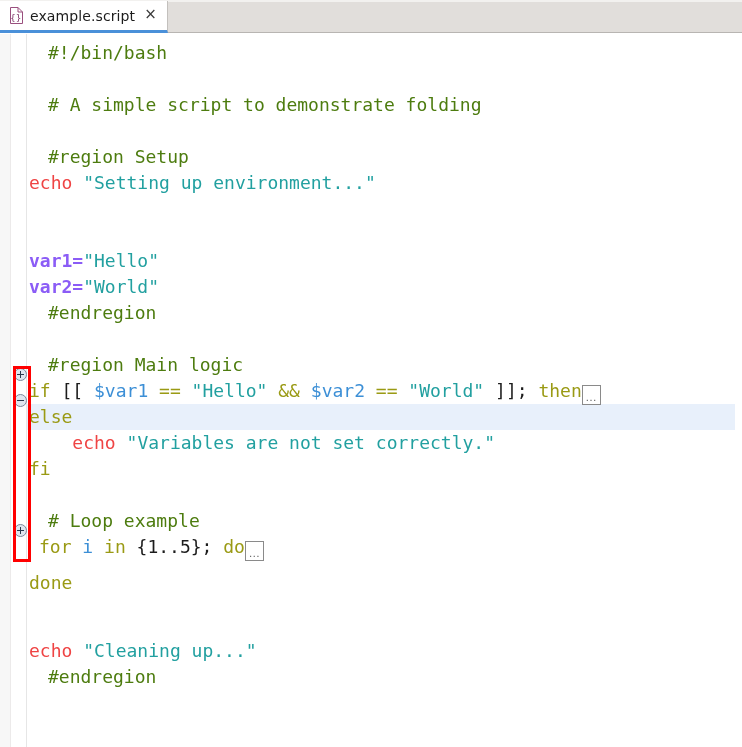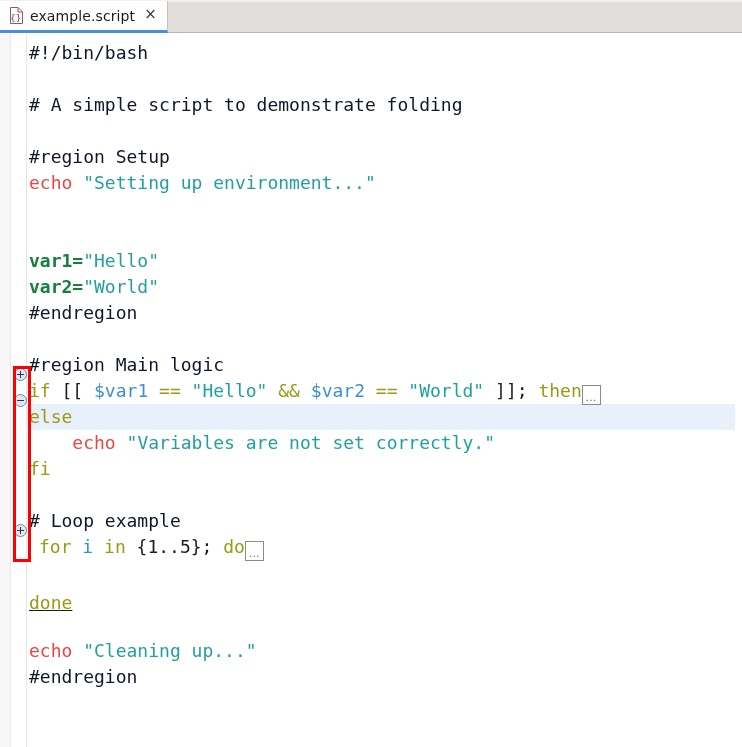--- a/index.html
+++ b/index.html
@@ -118,27 +118,27 @@
   }
   .hl-row {
     position: absolute;
     left: 27px;
     width: 708px;
     height: 26px;
     background: #e8f0fb;
   }
 
   
-  .t-comment  { color: #0f172a; }
+  .t-comment  { color: #4d7c0f; margin-left: 19px; }
   .t-keyword  { color: #9a9a14; }
   .t-builtin  { color: #ef4444; }
   .t-string   { color: #22a0a0; }
   .t-var      { color: #3c8fd6; }
   .t-plain    { color: #1c1c1c; }
-  .t-assign   { color: #15803d; font-weight: bold; }
+  .t-assign   { color: #8b5cf6; font-weight: bold; }
   .t-op       { color: #9a9a14; }
 
   
   .fold-box {
     display: inline-block;
     box-sizing: border-box;
     width: 19px;
     height: 20px;
     vertical-align: -4px;
     border: 1px solid #8a8a8a;
@@ -235,20 +235,20 @@
       <div class="line" style="top: 266px;"><span class="t-comment">#endregion</span></div>
       <div class="line" style="top: 292px;"></div>
       <div class="line" style="top: 318px;"><span class="t-comment">#region Main logic</span></div>
       <div class="line" style="top: 344px;"><span class="t-keyword">if </span><span class="t-plain">[[ </span><span class="t-var">$var1 </span><span class="t-op">== </span><span class="t-string">"Hello"</span><span class="t-op"> &amp;&amp; </span><span class="t-var">$var2 </span><span class="t-op">== </span><span class="t-string">"World"</span><span class="t-plain"> ]];</span><span class="t-keyword"> then</span><span class="fold-box">…</span></div>
       <div class="line" style="top: 370px;"><span class="t-keyword">else</span></div>
       <div class="line" style="top: 396px;"><span class="t-builtin">    echo </span><span class="t-string">"Variables are not set correctly."</span></div>
       <div class="line" style="top: 422px;"><span class="t-keyword">fi</span></div>
       <div class="line" style="top: 448px;"></div>
       <div class="line" style="top: 474px;"><span class="t-comment"># Loop example</span></div>
       <div class="line" style="top: 500px; padding-left: 10px;"><span class="t-keyword">for </span><span class="t-var">i </span><span class="t-keyword">in </span><span class="t-plain">{1..5};</span><span class="t-keyword"> do</span><span class="fold-box">…</span></div>
-      <div class="line" style="top: 556px; text-decoration: underline;"><span class="t-keyword">done</span></div>
+      <div class="line" style="top: 536px;"><span class="t-keyword">done</span></div>
       <div class="line" style="top: 552px;"></div>
       <div class="line" style="top: 604px;"><span class="t-builtin">echo </span><span class="t-string">"Cleaning up..."</span></div>
       <div class="line" style="top: 630px;"><span class="t-comment">#endregion</span></div>
     </div>
 
   <div id="fold-annotation" style="left: 13px; top: 332px; width: 18px; height: 196px; border-color: rgb(255, 0, 0);"></div>
 </div>
 
 </body></html>

